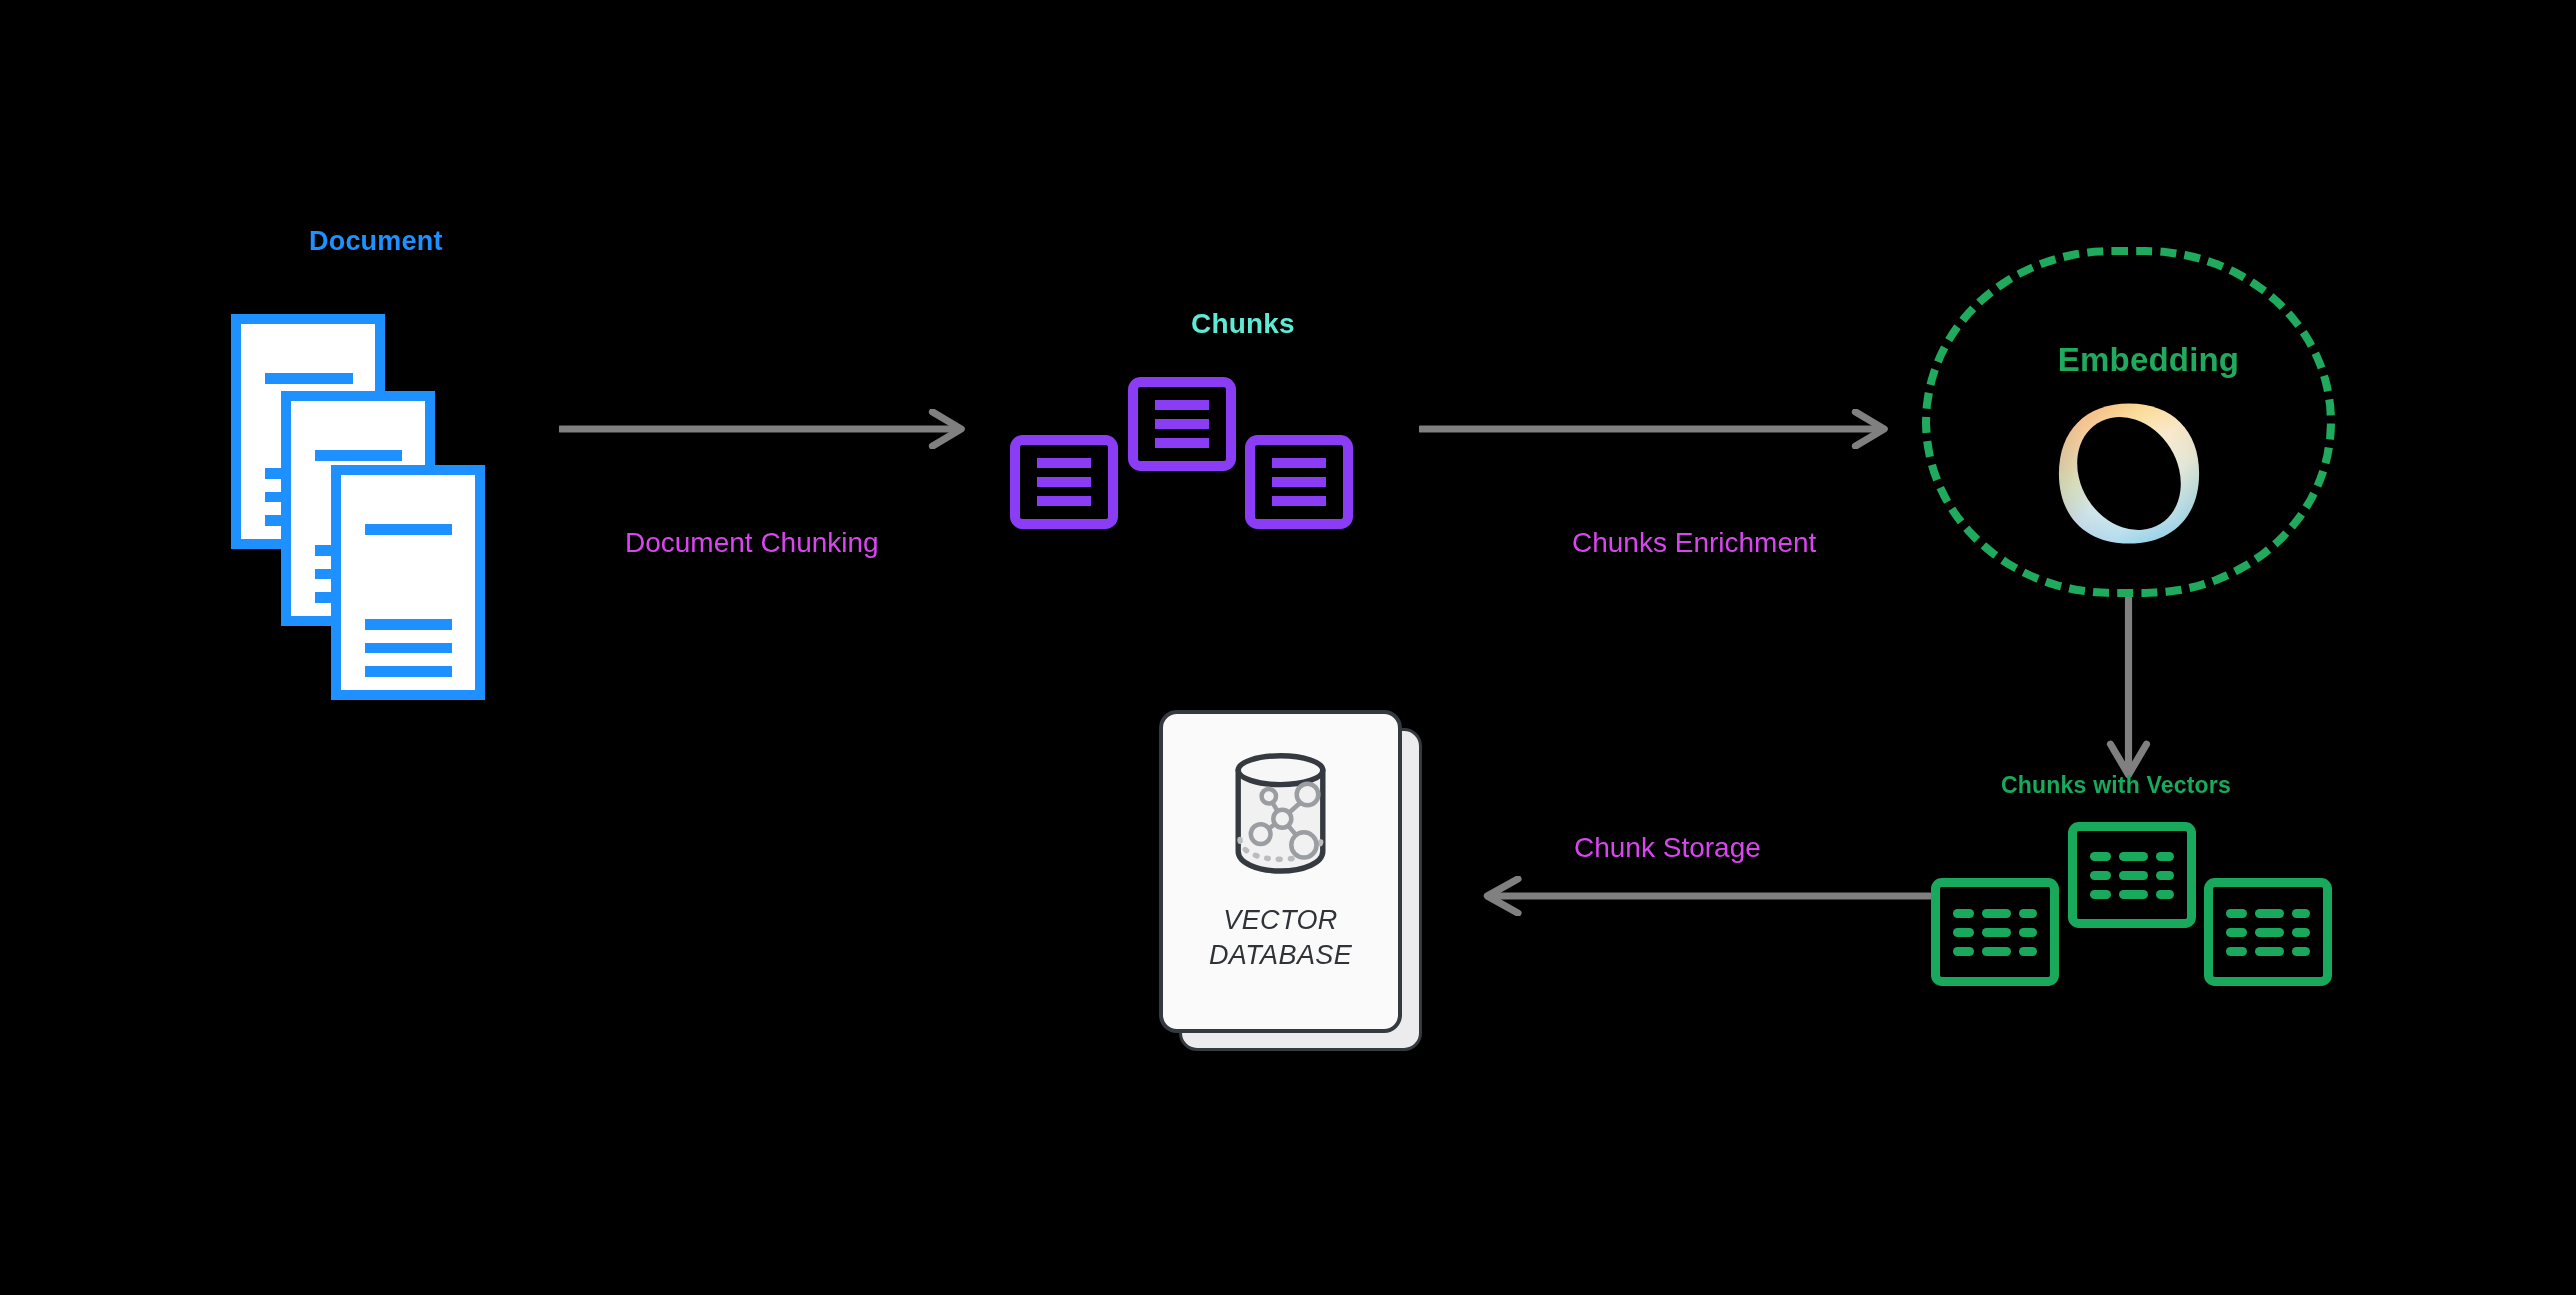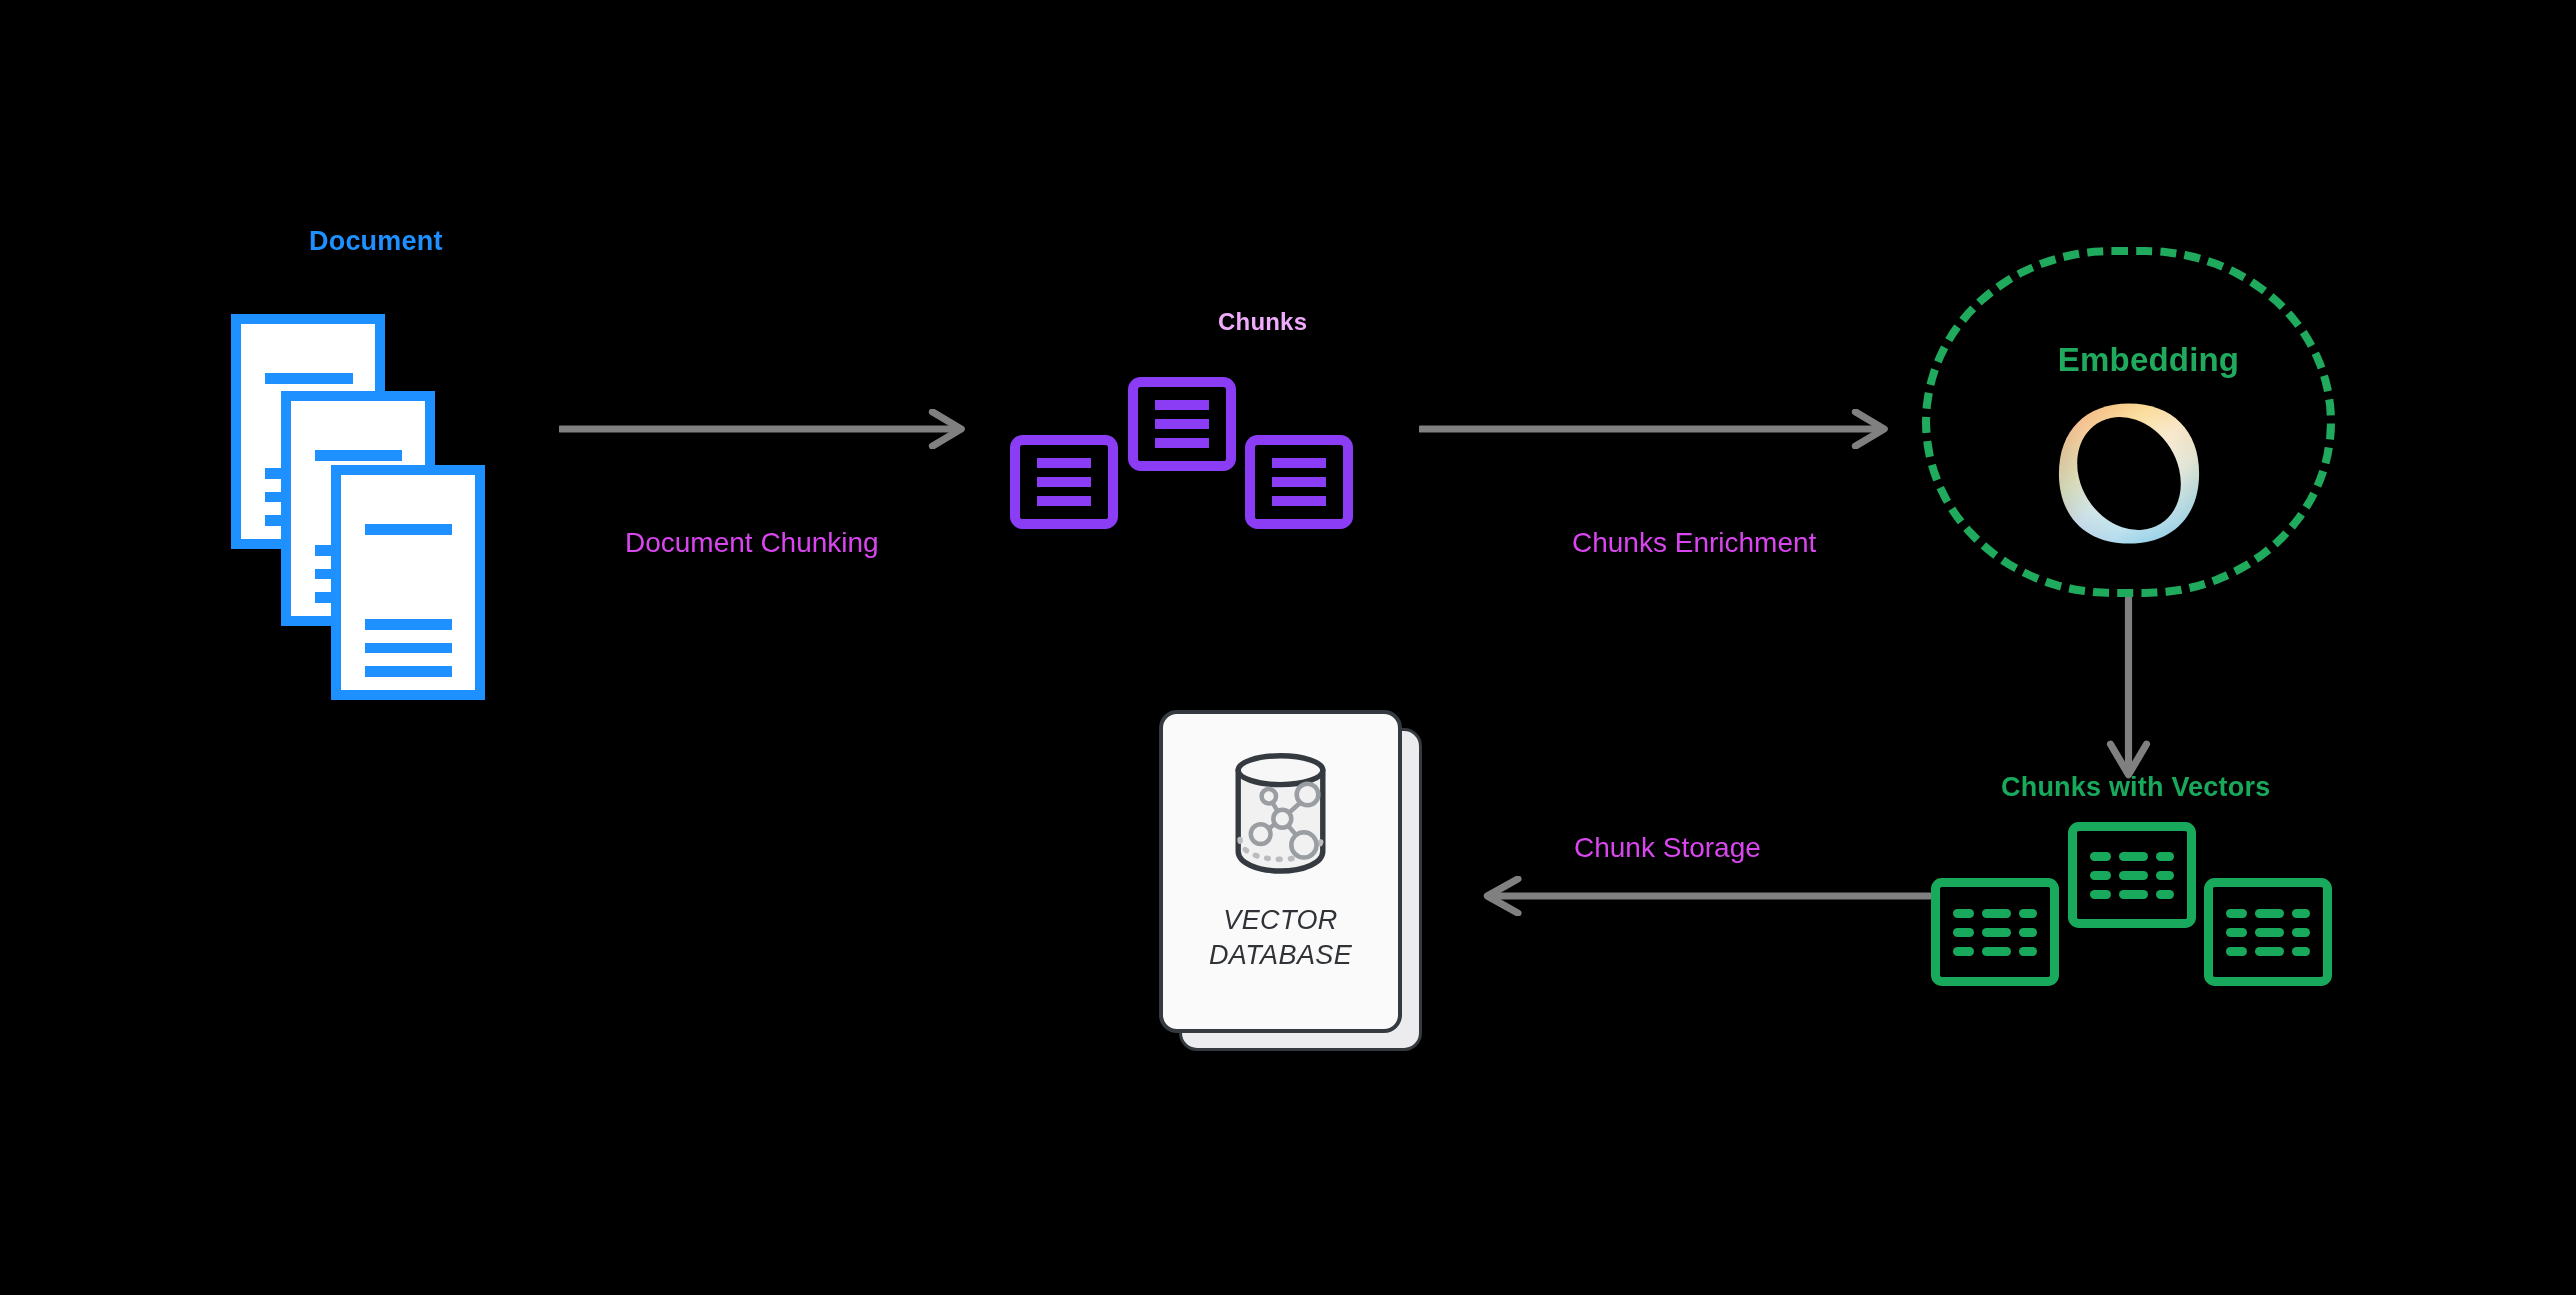--- a/index.html
+++ b/index.html
@@ -86,21 +86,21 @@
   </div>
 
   <div class="node" style="left:559px;top:409px;width:413px;height:40px;">
     <svg width="413" height="40" viewBox="0 0 460 44">
       <line x1="2" y1="22" x2="440" y2="22" stroke="#808080" stroke-width="8" stroke-linecap="round"></line>
       <polyline points="416,3 448,22 416,41" fill="none" stroke="#808080" stroke-width="8" stroke-linecap="round" stroke-linejoin="round"></polyline>
     </svg>
   </div>
   <div class="flow-label" style="left:625px;top:527px;">Document Chunking</div>
 
-  <div class="lbl" id="chunks-label" style="left:1198px;top:308px;font-size:24px;color:#f0abfc;">Chunks</div>
+  <div class="lbl" id="chunks-label" style="left:1171px;top:308px;font-size:28px;color:#5eead4;">Chunks</div>
 
   <div class="node" id="chunks-group">
     <div class="chunk" id="chunk-left">
       <div class="chunk-bar"></div>
       <div class="chunk-bar"></div>
       <div class="chunk-bar"></div>
     </div>
     <div class="chunk" id="chunk-mid">
       <div class="chunk-bar"></div>
       <div class="chunk-bar"></div>
@@ -158,21 +158,21 @@
     </div>
   </div>
 
   <div class="node" style="left:2096px;top:597px;width:65px;height:184px;">
     <svg width="65" height="184" viewBox="0 0 72 205">
       <line x1="36" y1="2" x2="36" y2="188" stroke="#808080" stroke-width="8" stroke-linecap="round"></line>
       <polyline points="16,164 36,198 56,164" fill="none" stroke="#808080" stroke-width="8" stroke-linecap="round" stroke-linejoin="round"></polyline>
     </svg>
   </div>
 
-  <div class="lbl" id="vchunks-label" style="left:1981px;top:772px;font-size:27px;color:#19a95c;">Chunks with Vectors</div>
+  <div class="lbl" id="vchunks-label" style="left:1981px;top:772px;font-size:23px;color:#19a95c;">Chunks with Vectors</div>
 
   <div class="node" id="vchunks-group">
     <div class="vchunk" id="vchunk-left">
       <div class="vrow">
           <span class="vcell a"></span>
           <span class="vcell b"></span>
           <span class="vcell c"></span>
         </div>
       <div class="vrow">
           <span class="vcell a"></span>

